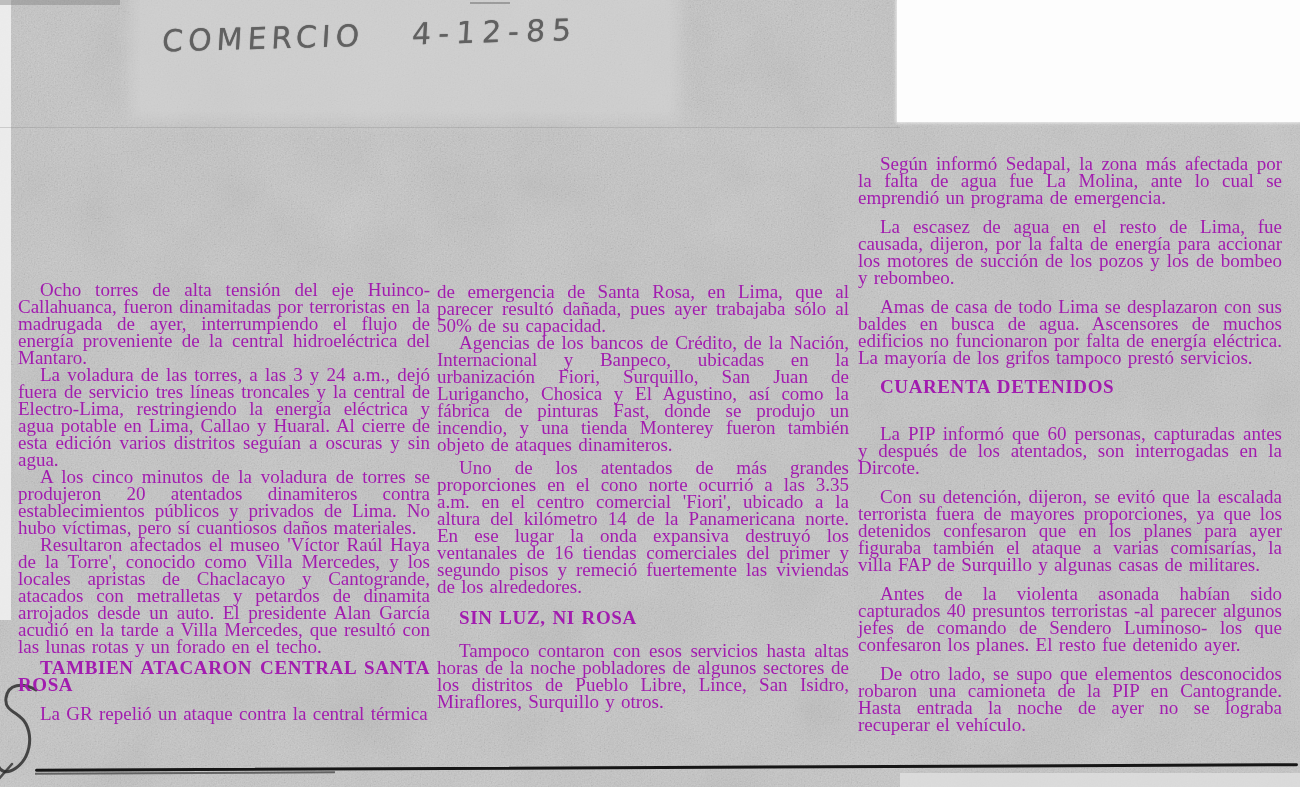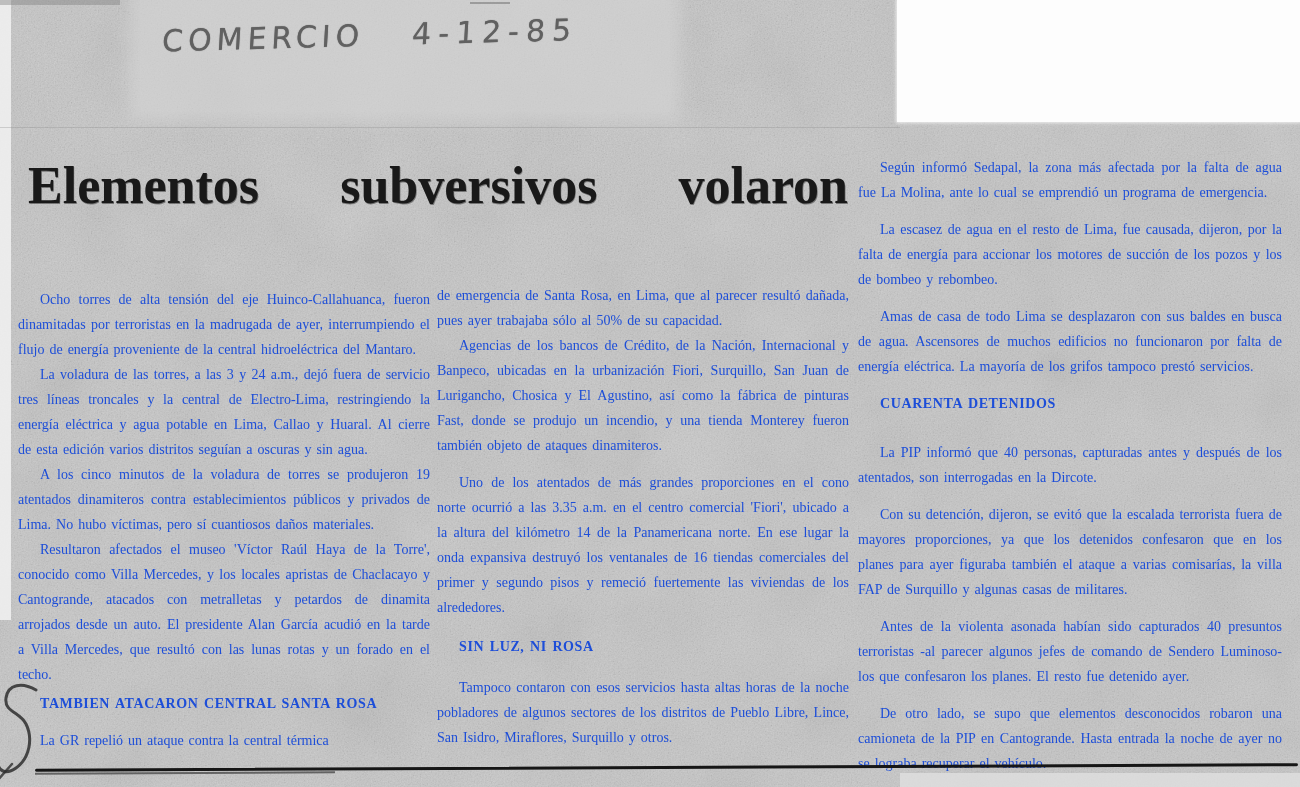--- a/index.html
+++ b/index.html
@@ -30,35 +30,35 @@
   }
   .handwriting .date { margin-left:48px; letter-spacing:7px; }
 
   .headline {
     position:absolute; left:28px; top:156px; width:820px; z-index:3;
     color:#191919; font-weight:bold; font-size:52px; line-height:60px;
     text-shadow:0.6px 0.6px 0 rgba(25,25,25,.45);
   }
   .headline .hl { text-align:justify; text-align-last:justify; white-space:normal; }
 
-  .col { position:absolute; z-index:3; color:#1d4ed8; font-size:14px;
-    line-height:25px; text-align:justify; word-spacing:1.5px; }
+  .col { position:absolute; z-index:3; color:#a21caf; font-size:19px;
+    line-height:17px; text-align:justify; word-spacing:1.5px; }
   .col p { margin:0; text-indent:22px; }
   .col p.noindent { text-indent:0; }
   .subhead { font-weight:bold; letter-spacing:.6px; text-indent:0; }
 
-  .col1 { left:18px;  top:287px; width:412px; }
+  .col1 { left:18px;  top:281px; width:412px; }
   .col1 .subhead { margin-top:4px; margin-bottom:12px; }
   .col2 { left:437px; top:283px; width:412px; }
-  .col2 p.gap { margin-top:12px; }
+  .col2 p.gap { margin-top:6px; }
   .col2 .subhead { margin-top:14px; margin-bottom:16px; }
   .col2 p.after-sub + p { margin-top:20px; }
   .col3 { left:858px; top:155px; width:424px; }
   .col3 p { margin-bottom:12px; }
-  .col3 .subhead { margin-top:12px; margin-bottom:24px; }
+  .col3 .subhead { margin-top:12px; margin-bottom:30px; }
 
   .bottom-rule { left:35px; top:766px; width:1263px; height:3px; z-index:3;
     background:#161616; transform:rotate(-0.25deg); border-radius:2px; position:absolute; }
   .bottom-rule-2 { left:35px; top:772px; width:300px; height:2px; z-index:3;
     background:#3a3a3a; transform:rotate(-0.3deg); position:absolute; opacity:.7; }
 
   .mark5 { position:absolute; left:-4px; top:676px; z-index:3; }
 </style>
 </head>
 <body>
@@ -89,46 +89,45 @@
   <div class="handwriting">
     <span>COMERCIO</span><span class="date">4-12-85</span>
   </div>
 
   <svg class="mark5" width="52" height="112" viewBox="0 0 52 112">
     <path d="M40 14 C 26 6, 12 8, 10 22 C 8 36, 24 36, 30 48 C 37 62, 34 82, 20 92 C 10 99, 3 95, 2 88" fill="none" stroke="#2e2e2e" stroke-width="3" stroke-linecap="round" opacity="0.85"></path>
     <path d="M2 104 L 16 88" fill="none" stroke="#2e2e2e" stroke-width="2.5" stroke-linecap="round" opacity="0.8"></path>
   </svg>
 
   <div class="headline">
-    <div class="hl">Elementos subversivos volaron</div>
   </div>
 
   <div class="col col1">
     <p>Ocho torres de alta tensión del eje Huinco-Callahuanca, fueron dinamitadas por terroristas en la madrugada de ayer, interrumpiendo el flujo de energía proveniente de la central hidroeléctrica del Mantaro.</p>
     <p>La voladura de las torres, a las 3 y 24 a.m., dejó fuera de servicio tres líneas troncales y la central de Electro-Lima, restringiendo la energía eléctrica y agua potable en Lima, Callao y Huaral. Al cierre de esta edición varios distritos seguían a oscuras y sin agua.</p>
-    <p>A los cinco minutos de la voladura de torres se produjeron 19 atentados dinamiteros contra establecimientos públicos y privados de Lima. No hubo víctimas, pero sí cuantiosos daños materiales.</p>
+    <p>A los cinco minutos de la voladura de torres se produjeron 20 atentados dinamiteros contra establecimientos públicos y privados de Lima. No hubo víctimas, pero sí cuantiosos daños materiales.</p>
     <p>Resultaron afectados el museo 'Víctor Raúl Haya de la Torre', conocido como Villa Mercedes, y los locales apristas de Chaclacayo y Cantogrande, atacados con metralletas y petardos de dinamita arrojados desde un auto. El presidente Alan García acudió en la tarde a Villa Mercedes, que resultó con las lunas rotas y un forado en el techo.</p>
     <p class="subhead">TAMBIEN ATACARON CENTRAL SANTA ROSA</p>
     <p>La GR repelió un ataque contra la central térmica</p>
   </div>
 
   <div class="col col2">
     <p class="noindent">de emergencia de Santa Rosa, en Lima, que al parecer resultó dañada, pues ayer trabajaba sólo al 50% de su capacidad.</p>
     <p>Agencias de los bancos de Crédito, de la Nación, Internacional y Banpeco, ubicadas en la urbanización Fiori, Surquillo, San Juan de Lurigancho, Chosica y El Agustino, así como la fábrica de pinturas Fast, donde se produjo un incendio, y una tienda Monterey fueron también objeto de ataques dinamiteros.</p>
     <p class="gap">Uno de los atentados de más grandes proporciones en el cono norte ocurrió a las 3.35 a.m. en el centro comercial 'Fiori', ubicado a la altura del kilómetro 14 de la Panamericana norte. En ese lugar la onda expansiva destruyó los ventanales de 16 tiendas comerciales del primer y segundo pisos y remeció fuertemente las viviendas de los alrededores.</p>
     <p class="subhead">SIN LUZ, NI ROSA</p>
     <p class="gap">Tampoco contaron con esos servicios hasta altas horas de la noche pobladores de algunos sectores de los distritos de Pueblo Libre, Lince, San Isidro, Miraflores, Surquillo y otros.</p>
   </div>
 
   <div class="col col3">
     <p>Según informó Sedapal, la zona más afectada por la falta de agua fue La Molina, ante lo cual se emprendió un programa de emergencia.</p>
     <p>La escasez de agua en el resto de Lima, fue causada, dijeron, por la falta de energía para accionar los motores de succión de los pozos y los de bombeo y rebombeo.</p>
     <p>Amas de casa de todo Lima se desplazaron con sus baldes en busca de agua. Ascensores de muchos edificios no funcionaron por falta de energía eléctrica. La mayoría de los grifos tampoco prestó servicios.</p>
     <p class="subhead">CUARENTA DETENIDOS</p>
-    <p>La PIP informó que 40 personas, capturadas antes y después de los atentados, son interrogadas en la Dircote.</p>
+    <p>La PIP informó que 60 personas, capturadas antes y después de los atentados, son interrogadas en la Dircote.</p>
     <p>Con su detención, dijeron, se evitó que la escalada terrorista fuera de mayores proporciones, ya que los detenidos confesaron que en los planes para ayer figuraba también el ataque a varias comisarías, la villa FAP de Surquillo y algunas casas de militares.</p>
     <p>Antes de la violenta asonada habían sido capturados 40 presuntos terroristas -al parecer algunos jefes de comando de Sendero Luminoso- los que confesaron los planes. El resto fue detenido ayer.</p>
     <p>De otro lado, se supo que elementos desconocidos robaron una camioneta de la PIP en Cantogrande. Hasta entrada la noche de ayer no se lograba recuperar el vehículo.</p>
   </div>
 
   <div class="bottom-rule"></div>
   <div class="bottom-rule-2"></div>
 
 </div>
 

